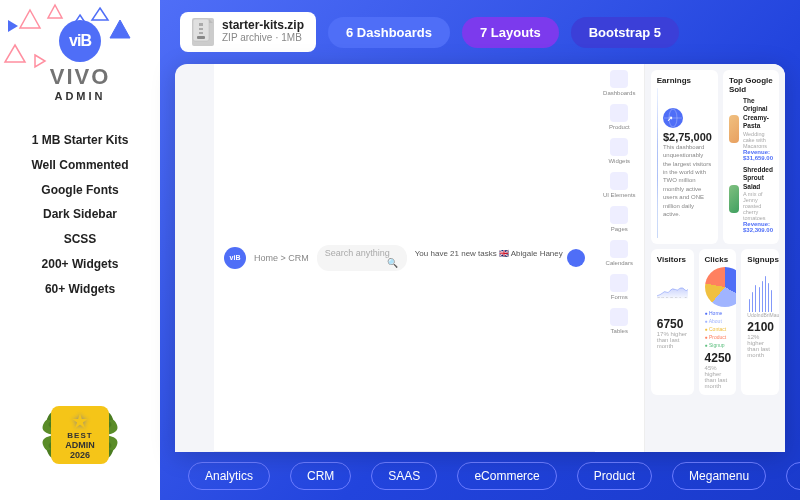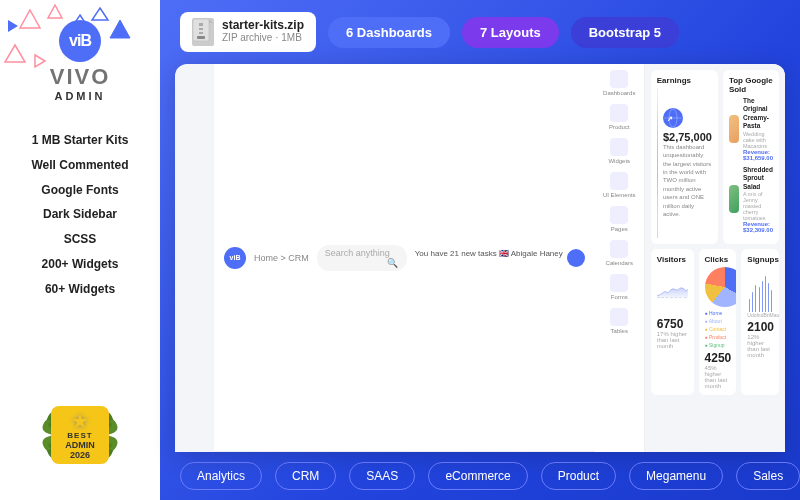--- a/index.html
+++ b/index.html
@@ -507,22 +507,23 @@
       background: #4f6ef7;
       border-radius: 2px 2px 0 0;
       opacity: 0.7;
     }
 
     
     .bottom-tabs {
       display: flex;
       align-items: center;
       padding: 10px 20px;
-      gap: 13px;
+      gap: 20px;
       background: transparent;
+      margin-left: 8px;
     }
 
     .tab-pill {
       border: 1.5px solid #6b7cff;
       border-radius: 25px;
       padding: 6px 16px;
       font-size: 12px;
       color: #fff;
       background: transparent;
       cursor: pointer;

